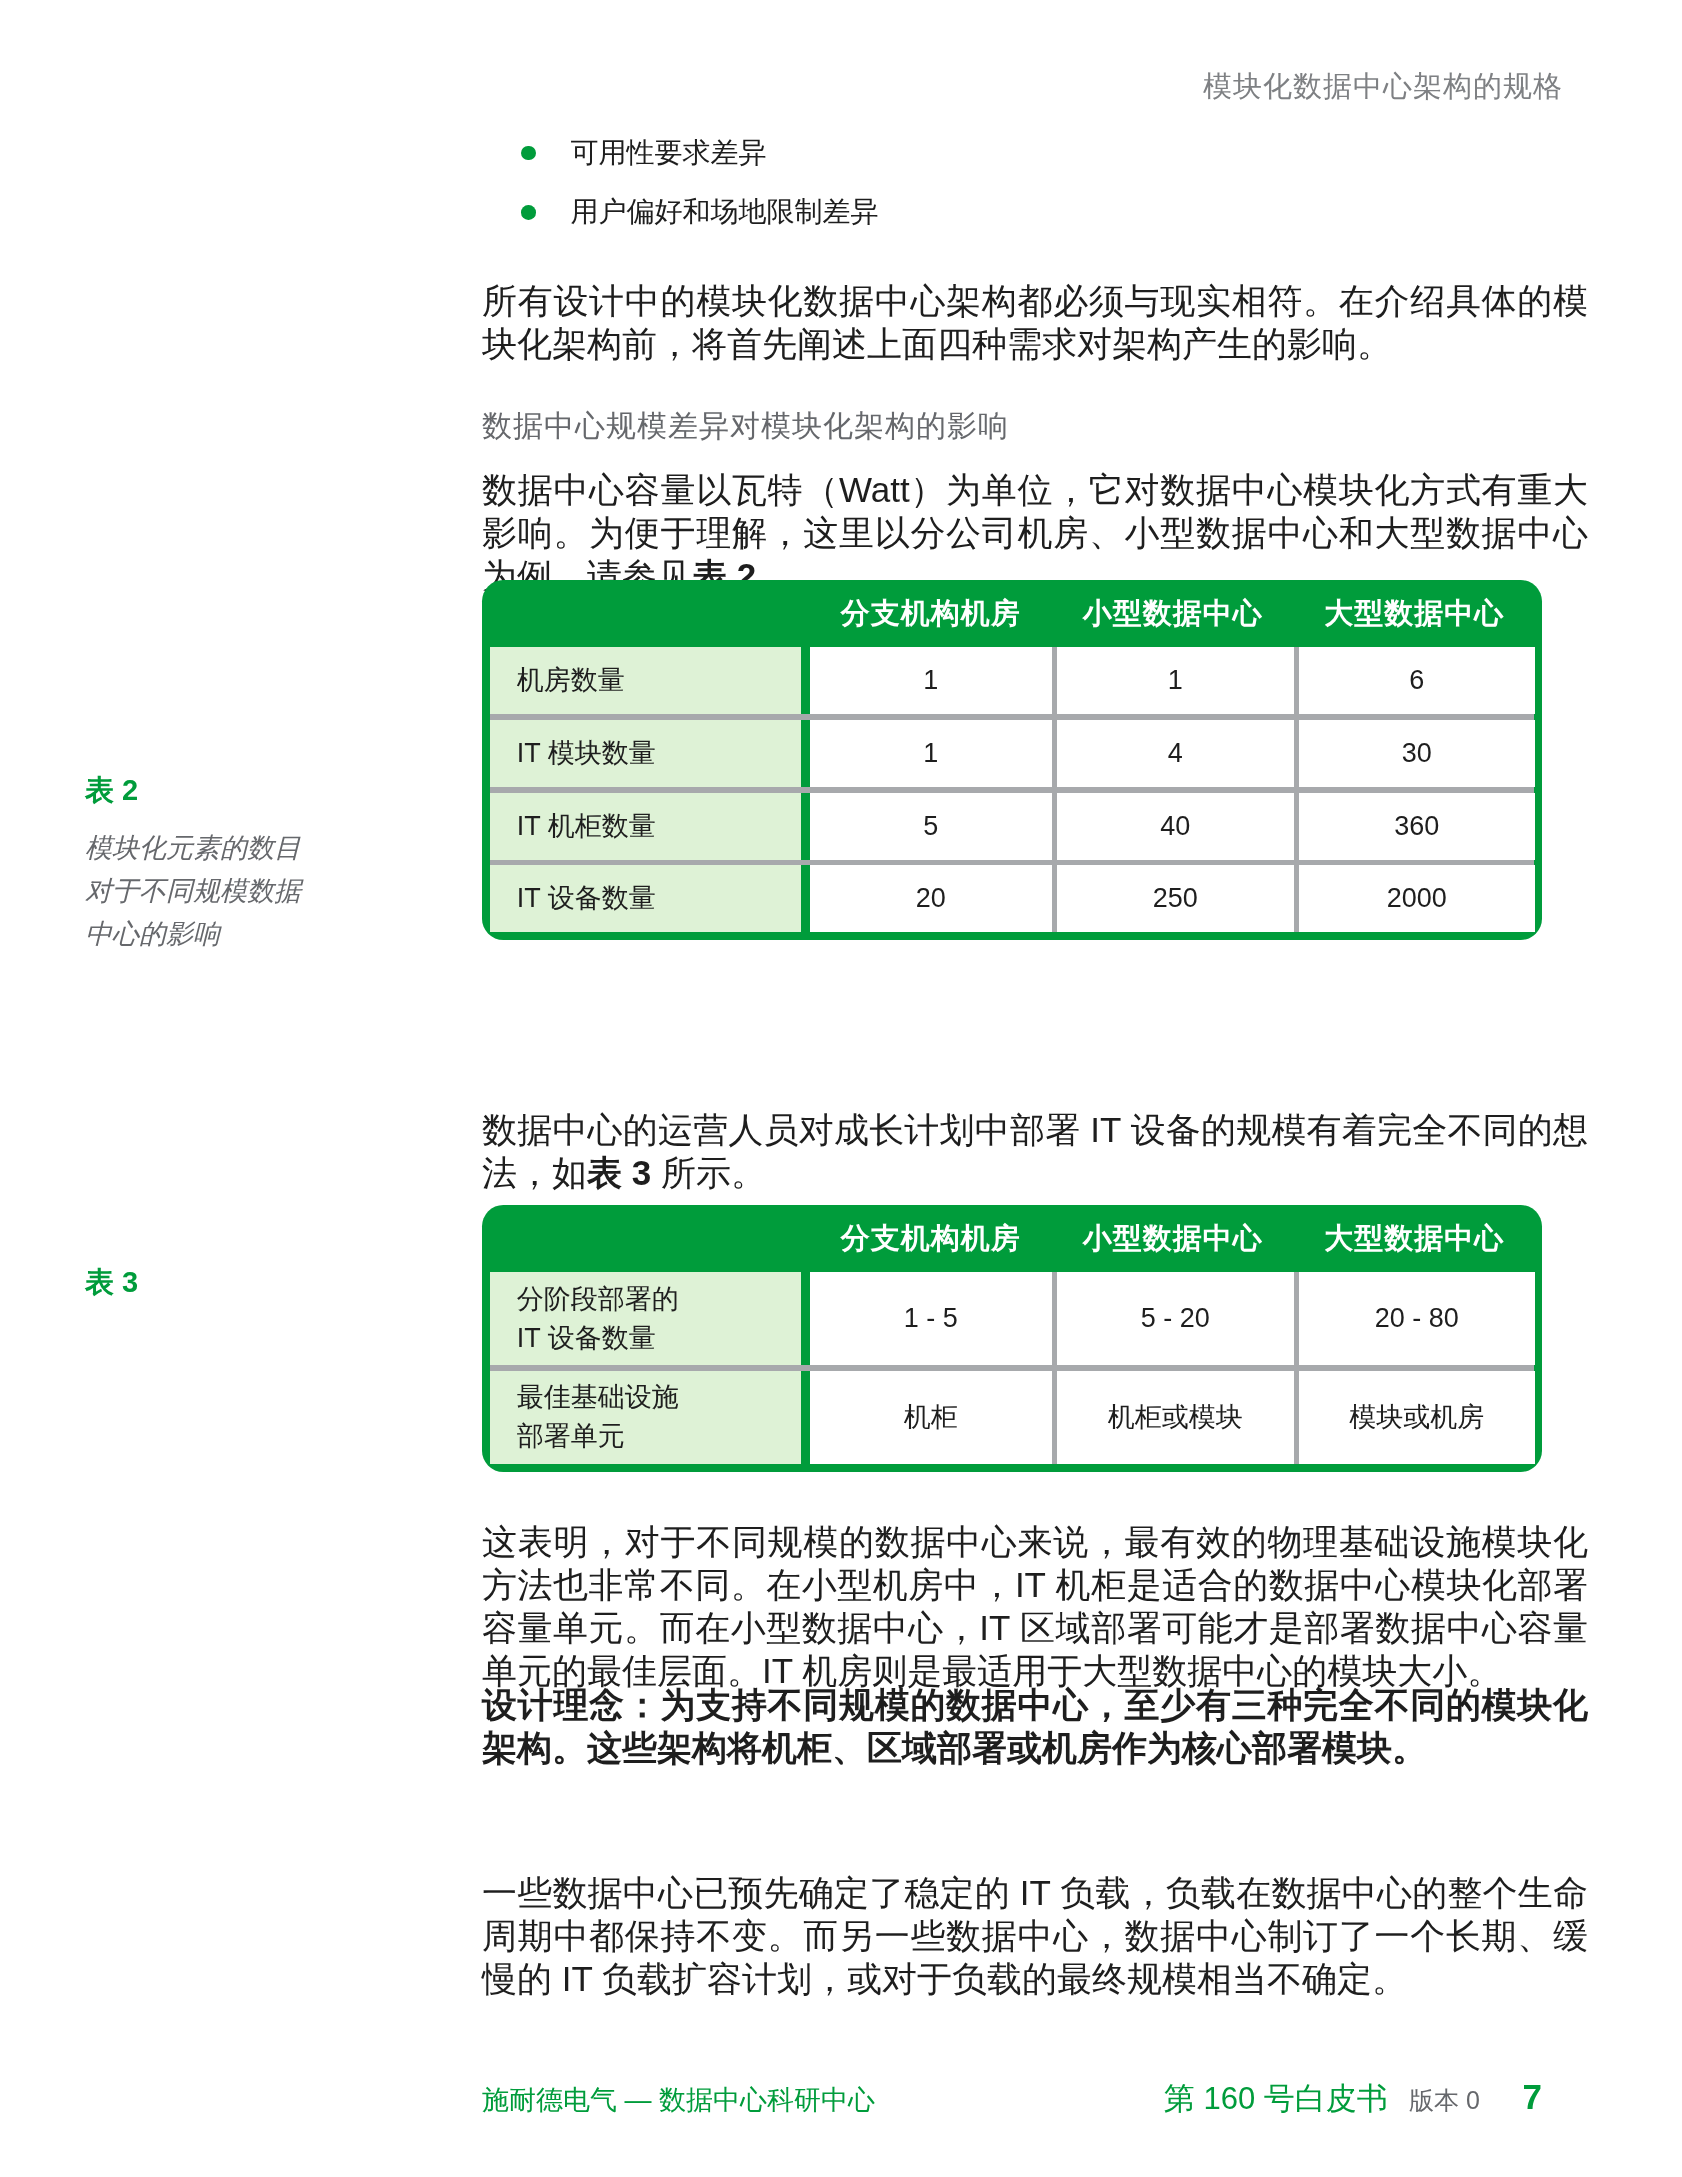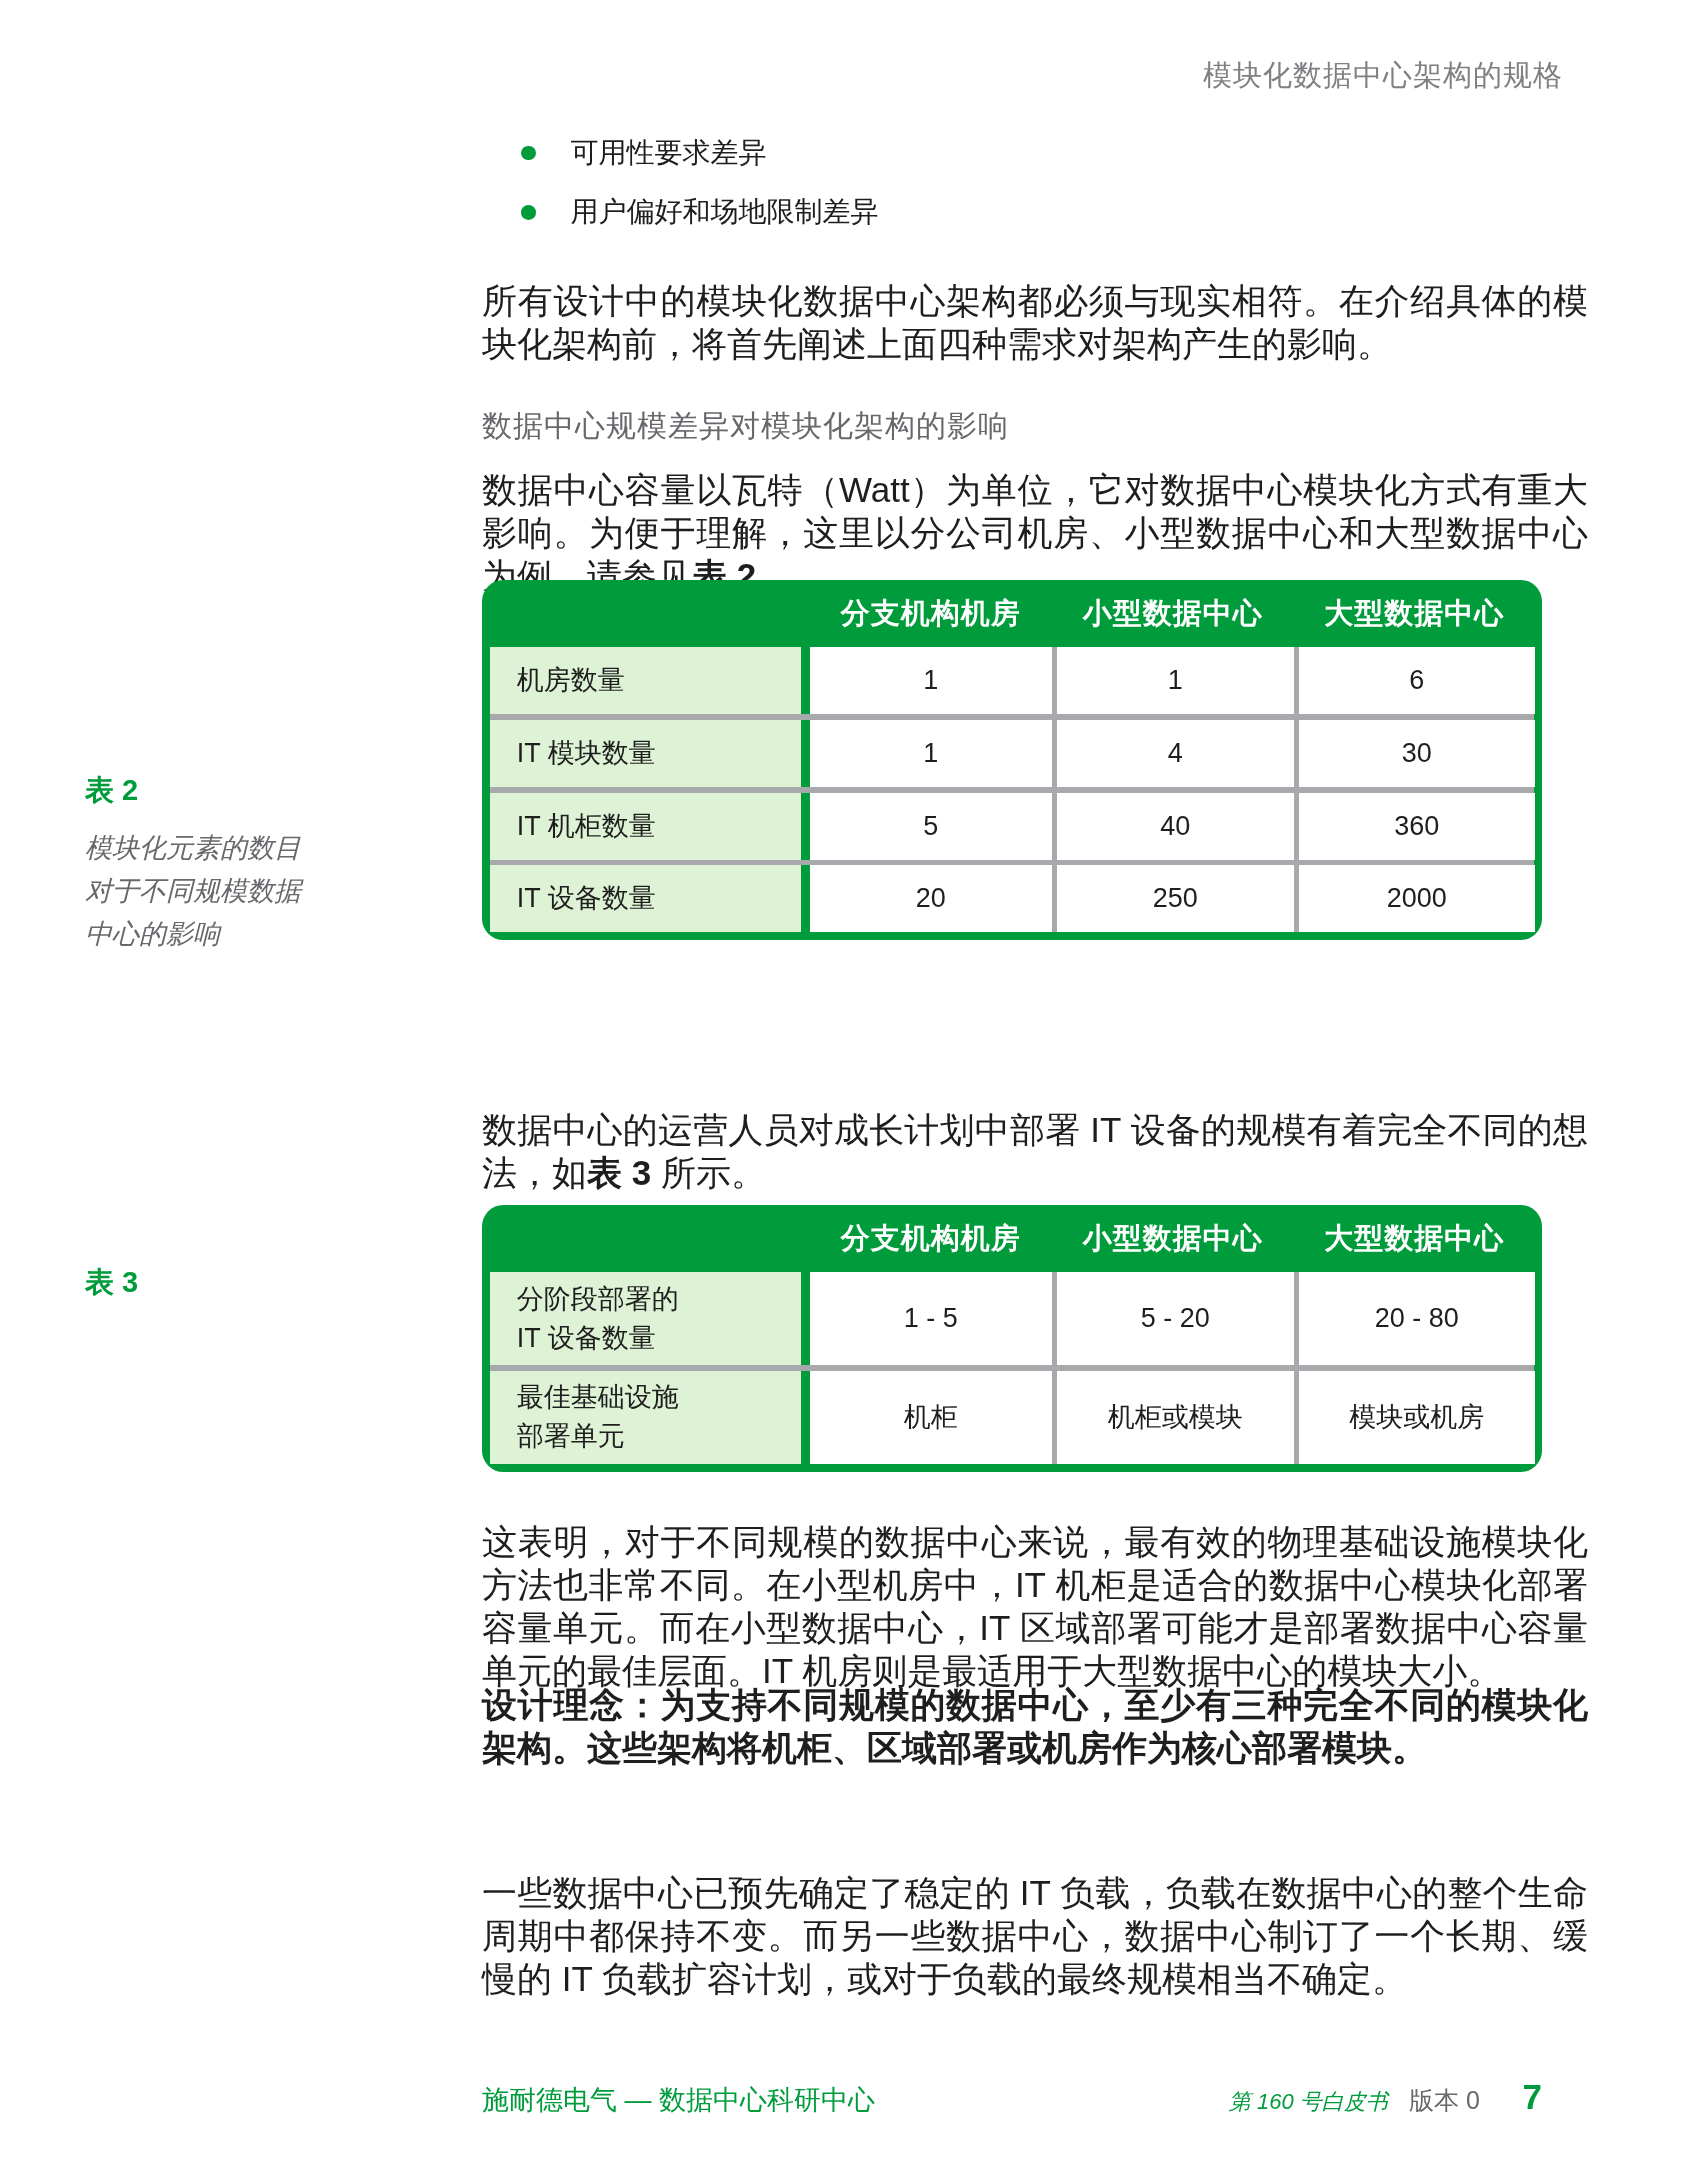--- a/index.html
+++ b/index.html
@@ -8,21 +8,21 @@
     --border-gray:#A7A9AC;
     --text:#1E1E1E;
     --head-gray:#66686C;
     --soft-gray:#7E8083;
   }
   *{margin:0;padding:0;box-sizing:border-box;}
   html,body{background:#fff;}
   body{font-family:"Liberation Sans",sans-serif;color:var(--text);}
   .page{position:relative;width:1683px;height:2178px;background:#fff;overflow:hidden;}
 
-  .header-right{position:absolute;top:56px;right:120px;font-size:29px;color:var(--soft-gray);letter-spacing:1px;}
+  .header-right{position:absolute;top:67px;right:120px;font-size:29px;color:var(--soft-gray);letter-spacing:1px;}
 
   .content{position:absolute;left:482px;width:1106px;}
 
   .bullets{top:134px;}
   .bullet-row{display:flex;align-items:center;margin-bottom:21.3px;}
   .dot{width:14.6px;height:14.6px;border-radius:50%;background:var(--green);margin:0 35px 0 39px;flex:0 0 auto;}
   .bullet-text{font-size:28px;}
 
   .para{font-size:35px;line-height:43px;text-align:justify;}
   .p-intro{top:279px;}
@@ -52,21 +52,21 @@
   .side-label{font-size:29px;font-weight:bold;color:var(--green);}
   .side-caption{font-size:27px;font-style:italic;color:var(--head-gray);line-height:43px;}
   .s-t2l{top:771px;}
   .s-t2c{top:827px;}
   .s-t3l{top:1263px;}
   .s-t3c{top:1320px;}
 
   .footer{position:absolute;left:482px;right:141px;top:2077px;display:flex;justify-content:space-between;align-items:baseline;}
   .footer-left{font-size:27px;color:var(--green);}
   .footer-right{display:flex;align-items:baseline;gap:21.3px;}
-  .footer-doc{font-size:22px;color:var(--green);font-style:italic;}
+  .footer-doc{font-size:31px;color:var(--green);}
   .footer-version{font-size:25px;color:var(--head-gray);}
   .footer-page{font-size:35px;font-weight:bold;color:var(--green);margin-left:21.3px;}
 </style>
 </head>
 <body>
 
 <div class="page">
 
   <div class="header-right">模块化数据中心架构的规格</div>
 

